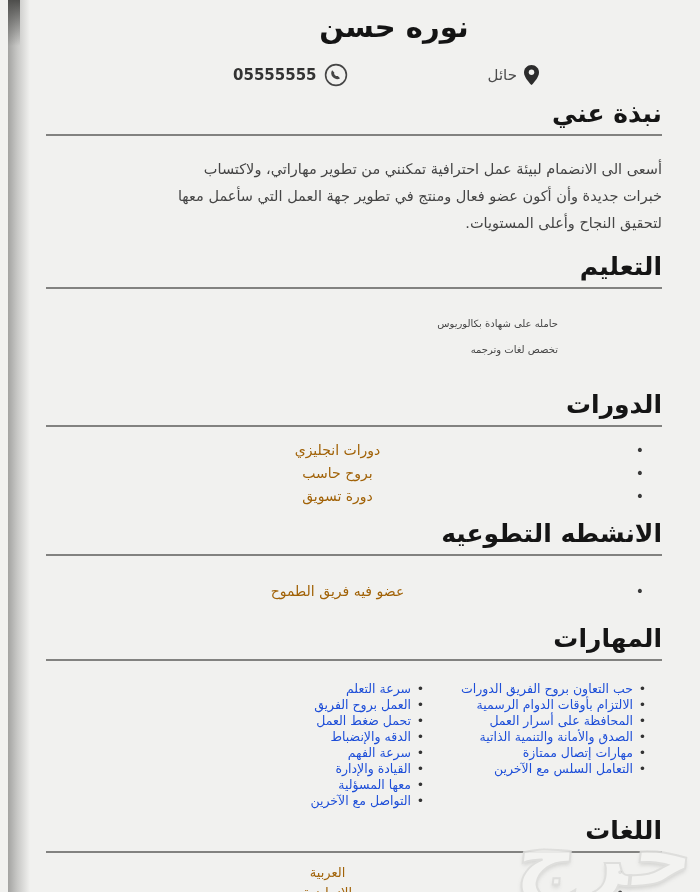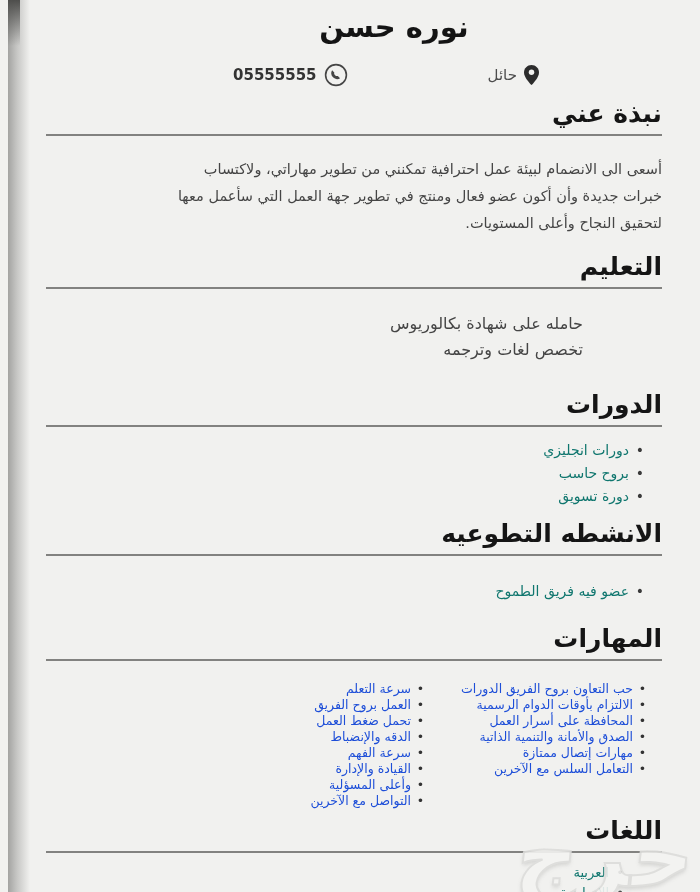--- a/index.html
+++ b/index.html
@@ -39,26 +39,26 @@
     margin:0;font-size:25px;font-weight:bold;color:#151515;
     text-align:right;line-height:32px;
   }
   .rule{border:none;border-top:2px solid #828280;margin:4px 0 0 0;}
   .st-about{margin-top:8px;}
   .about-text{
     margin:20px 0 0 0;padding-left:125px;
     font-size:14.5px;line-height:27px;color:#454545;text-align:right;
   }
   .st-edu{margin-top:14px;}
-  .edu-block{margin:22px 79px 0 0;font-size:16px;line-height:26px;color:#454545;}
+  .edu-block{margin:22px 104px 0 0;font-size:10px;line-height:26px;color:#454545;}
   .st-courses{margin-top:26px;}
   ul.blist{list-style:none;margin:12px 18px 0 0;padding:0;}
   ul.blist li{
     position:relative;padding-right:15px;
-    font-size:14px;line-height:23px;color:#0f766e;text-align:right;
+    font-size:14px;line-height:23px;color:#a16207;text-align:center;
   }
   ul.blist li::before{content:"•";position:absolute;right:0;top:0;color:#3a3a3a;}
   .st-vol{margin-top:10px;}
   ul.vol{margin-top:24px;}
   .st-skills{margin-top:20px;}
   .skills{display:flex;margin:20px 16px 0 0;}
   .skills .col{width:222px;}
   .skills ul{list-style:none;margin:0;padding:0;}
   .skills li{
     position:relative;padding-right:13px;
@@ -150,21 +150,21 @@
         </ul>
       </div>
       <div class="col">
         <ul>
           <li>سرعة التعلم</li>
           <li>العمل بروح الفريق</li>
           <li>تحمل ضغط العمل</li>
           <li>الدقه والإنضباط</li>
           <li>سرعة الفهم</li>
           <li>القيادة والإدارة</li>
-          <li>وأعلى المسؤلية</li>
+          <li>معها المسؤلية</li>
           <li>التواصل مع الآخرين</li>
         </ul>
       </div>
     </div>
 
     <h2 class="section-title st-lang">اللغات</h2>
     <hr class="rule">
     <ul class="blist langs">
       <li>العربية</li>
       <li>الإنجليزية</li>

